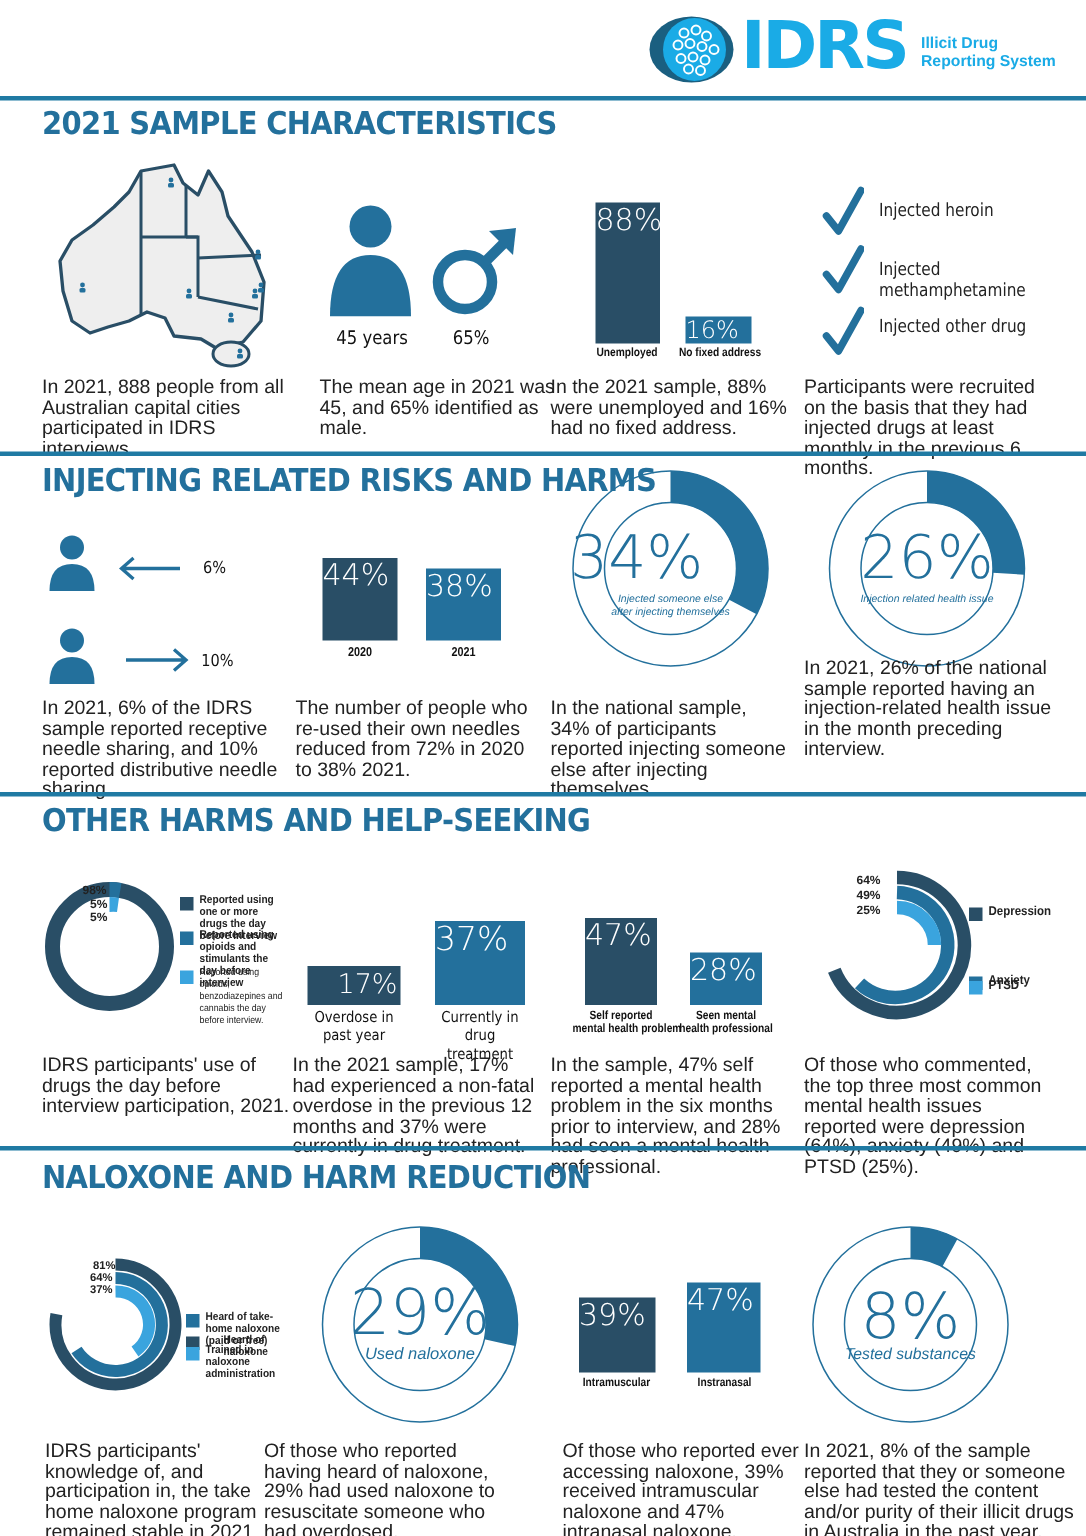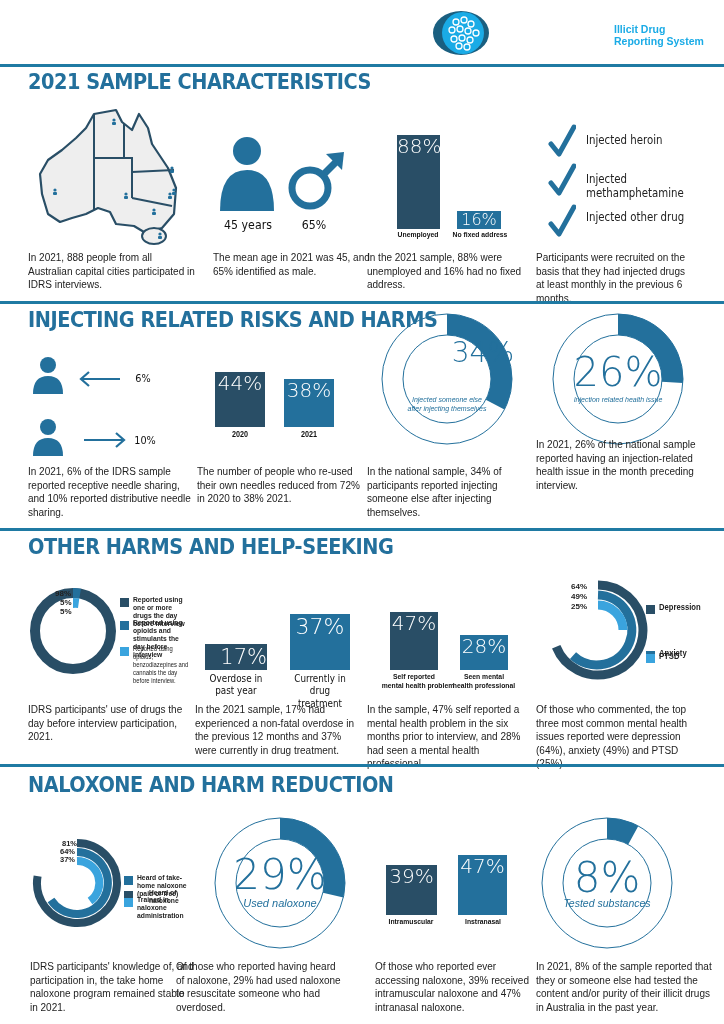--- a/index.html
+++ b/index.html
@@ -1,23 +1,23 @@
 <!DOCTYPE html>
 <html><head>
 <meta charset="utf-8">
 <style>
   * { box-sizing: border-box; margin: 0; padding: 0; }
   html, body { width: 724px; height: 1024px; background: #ffffff; overflow: hidden; }
   body { font-family: "Liberation Sans", sans-serif; color: #222; position: relative; }
   .abs { position: absolute; }
   .rule { position: absolute; left: 0; width: 724px; height: 3px; background: #1f7aa3; }
   .section-title { position: absolute; left: 28px; font-family: "DejaVu Sans", sans-serif; font-weight: bold; font-size: 21px; color: #23709c; letter-spacing: -0.5px; transform: scaleX(0.92); transform-origin: left center; white-space: nowrap; }
-  .caption { position: absolute; font-size: 10px; line-height: 13.5px; color: #222; }
+  .caption { position: absolute; font-size: 13px; line-height: 13.5px; color: #222; }
   .bar { position: absolute; color: #fff; font-family: "DejaVu Sans", sans-serif; font-weight: 300; }
-  .bar .val { position: absolute; left: 0; right: 0; top: 0; text-align: center; font-size: 20px; line-height: 22px; }
+  .bar .val { position: absolute; left: 0; right: 0; top: 0; text-align: left; font-size: 20px; line-height: 22px; }
   .dark { background: #294e66; }
   .mid { background: #23709c; }
   .light { background: #3aa4de; }
   .bar-label { position: absolute; font-size: 8px; font-weight: bold; color: #111; text-align: center; white-space: nowrap; transform: scaleX(0.85); }
   .big-label { position: absolute; font-size: 11px; color: #111; text-align: center; line-height: 13px; font-family: "DejaVu Sans", sans-serif; transform: scaleX(0.88); }
   .legend-item { position: absolute; display: flex; align-items: flex-start; }
   .legend-swatch { width: 9px; height: 9px; margin-right: 4px; margin-top: 2px; flex-shrink: 0; }
   .legend-text { font-size: 7.5px; font-weight: bold; color: #222; line-height: 8px; transform: scaleX(0.9); transform-origin: left center; }
   .check-label { position: absolute; font-family: "DejaVu Sans", sans-serif; font-size: 12px; color: #222; line-height: 14px; transform: scaleX(0.85); transform-origin: left center; }
   .pct-label { position: absolute; font-size: 8px; font-weight: bold; color: #222; line-height: 9px; }
@@ -37,20 +37,21 @@
         <circle cx="28" cy="19" r="3"></circle>
         <circle cx="36" cy="21" r="3"></circle>
         <circle cx="44" cy="23" r="3"></circle>
       <circle cx="22" cy="29" r="3"></circle>
         <circle cx="30" cy="28" r="3"></circle>
         <circle cx="38" cy="30" r="3"></circle>
       <circle cx="27" cy="36" r="3"></circle>
         <circle cx="35" cy="37" r="3"></circle>
     </g>
   </svg>
+  <div class="abs" style="left:62px; top:-2px; font-family:'DejaVu Sans',sans-serif; font-weight:bold; font-size:44px; color:#1aabe6; letter-spacing:-2px; line-height:50px;">IDRS</div>
   <div class="abs" style="left:182px; top:15px; font-size:10.5px; color:#1aabe6; font-weight:bold; line-height:12px;">Illicit Drug</div>
   <div class="abs" style="left:182px; top:27px; font-size:10.5px; color:#1aabe6; font-weight:bold; line-height:12px;">Reporting System</div>
 </div>
 
 <div class="rule" style="top:64px;"></div>
 <div class="section-title" style="top:70px;">2021 SAMPLE CHARACTERISTICS</div>
 
 <svg class="abs" style="left:36px; top:108px;" width="150" height="142" viewBox="0 0 150 142">
   <g fill="#eeeeee" stroke="#294e66" stroke-width="2.2" stroke-linejoin="round">
     <path d="M58,6 L80,2 L86,14 L96,22 L103,6 L112,20 L116,36 L132,60 L140,80 L138,106 L126,120 L108,124 L98,118 L80,116 L74,104 L62,100 L50,106 L36,110 L24,114 L12,106 L6,86 L4,66 L12,52 L26,42 L40,30 L50,20 Z"></path>
@@ -153,21 +154,21 @@
   <div class="val">38%</div>
 </div>
 <div class="bar-label" style="left:284px; top:429px; width:50px; font-size:8.5px;">2021</div>
 <div class="caption" style="left:197px; top:465px; width:165px;">The number of people who re-used their own needles reduced from 72% in 2020 to 38% 2021.</div>
 
 <svg class="abs" style="left:380px; top:312px;" width="134" height="134" viewBox="0 0 134 134">
   <circle cx="67" cy="67" r="65" fill="none" stroke="#23709c" stroke-width="1"></circle>
   <circle cx="67" cy="67" r="44" fill="none" stroke="#23709c" stroke-width="1"></circle>
   <path d="M67,2 A65,65 0 0 1 124.4,97.5 L105.8,87.7 A44,44 0 0 0 67,23 Z" fill="#23709c"></path>
 </svg>
-<div class="abs" style="left:380px; top:331px; width:134px; text-align:right; font-family:'DejaVu Sans',sans-serif; font-weight:300; font-size:28px; color:#23709c; line-height:44px;">34%</div>
+<div class="abs" style="left:380px; top:350px; width:134px; text-align:left; font-family:'DejaVu Sans',sans-serif; font-weight:300; font-size:40px; color:#23709c; line-height:44px;">34%</div>
 <div class="abs" style="left:380px; top:396px; width:134px; text-align:center; font-size:7px; font-style:italic; color:#23709c;">Injected someone else</div>
 <div class="abs" style="left:380px; top:405px; width:134px; text-align:center; font-size:7px; font-style:italic; color:#23709c;">after injecting themselves</div>
 <div class="caption" style="left:367px; top:465px; width:160px;">In the national sample, 34% of participants reported injecting someone else after injecting themselves.</div>
 
 <svg class="abs" style="left:551px; top:312px;" width="134" height="134" viewBox="0 0 134 134">
   <circle cx="67" cy="67" r="65" fill="none" stroke="#23709c" stroke-width="1"></circle>
   <circle cx="67" cy="67" r="44" fill="none" stroke="#23709c" stroke-width="1"></circle>
   <path d="M67,2 A65,65 0 0 1 131.9,71.1 L110.9,69.8 A44,44 0 0 0 67,23 Z" fill="#23709c"></path>
 </svg>
 <div class="abs" style="left:551px; top:350px; width:134px; text-align:center; font-family:'DejaVu Sans',sans-serif; font-weight:300; font-size:40px; color:#23709c; line-height:44px;">26%</div>
@@ -193,21 +194,21 @@
   <span class="legend-swatch mid"></span>
   <span class="legend-text">Reported using opioids and stimulants the day before interview</span>
 </div>
 <div class="legend-item" style="left:120px; top:645px; width:76px;">
   <span class="legend-swatch light"></span>
   <span class="legend-text" style="font-weight:normal; font-size:6.5px;">Reported using opioids, benzodiazepines and cannabis the day before interview.</span>
 </div>
 <div class="caption" style="left:28px; top:703px; width:165px;">IDRS participants' use of drugs the day before interview participation, 2021.</div>
 
 <div class="bar dark" style="left:205px; top:644px; width:62px; height:26px;">
-  <div class="val" style="text-align:right; padding-left:5px; font-size:21px; line-height:26px;">17%</div>
+  <div class="val" style="text-align:left; padding-left:20px; font-size:18px; line-height:26px;">17%</div>
 </div>
 <div class="big-label" style="left:200px; top:672px; width:72px; font-size:10px;">Overdose in</div>
 <div class="big-label" style="left:200px; top:684px; width:72px; font-size:10px;">past year</div>
 <div class="bar mid" style="left:290px; top:614px; width:60px; height:56px;">
   <div class="val" style="font-size:22px; line-height:26px;">37%</div>
 </div>
 <div class="big-label" style="left:282px; top:672px; width:76px; font-size:10px;">Currently in</div>
 <div class="big-label" style="left:282px; top:684px; width:76px; font-size:10px;">drug treatment</div>
 <div class="caption" style="left:195px; top:703px; width:165px;">In the 2021 sample, 17% had experienced a non-fatal overdose in the previous 12 months and 37% were currently in drug treatment.</div>
 

